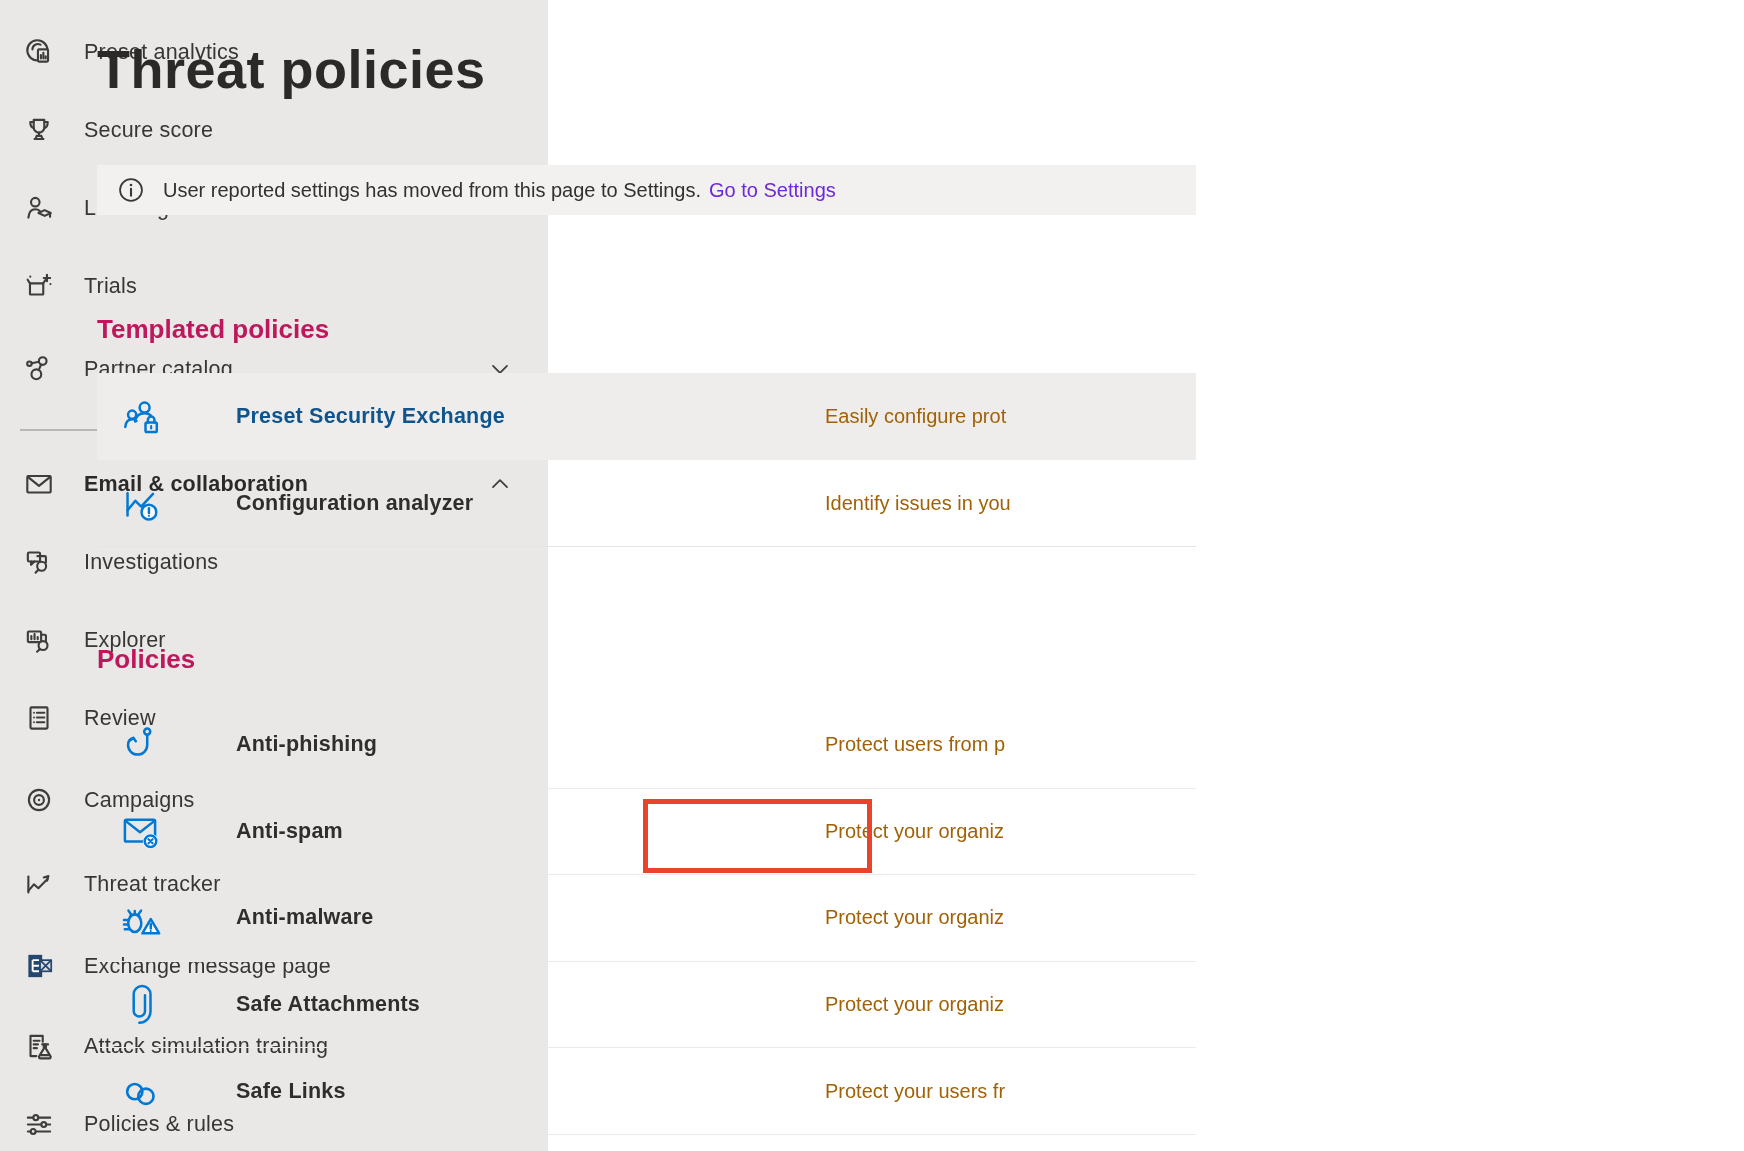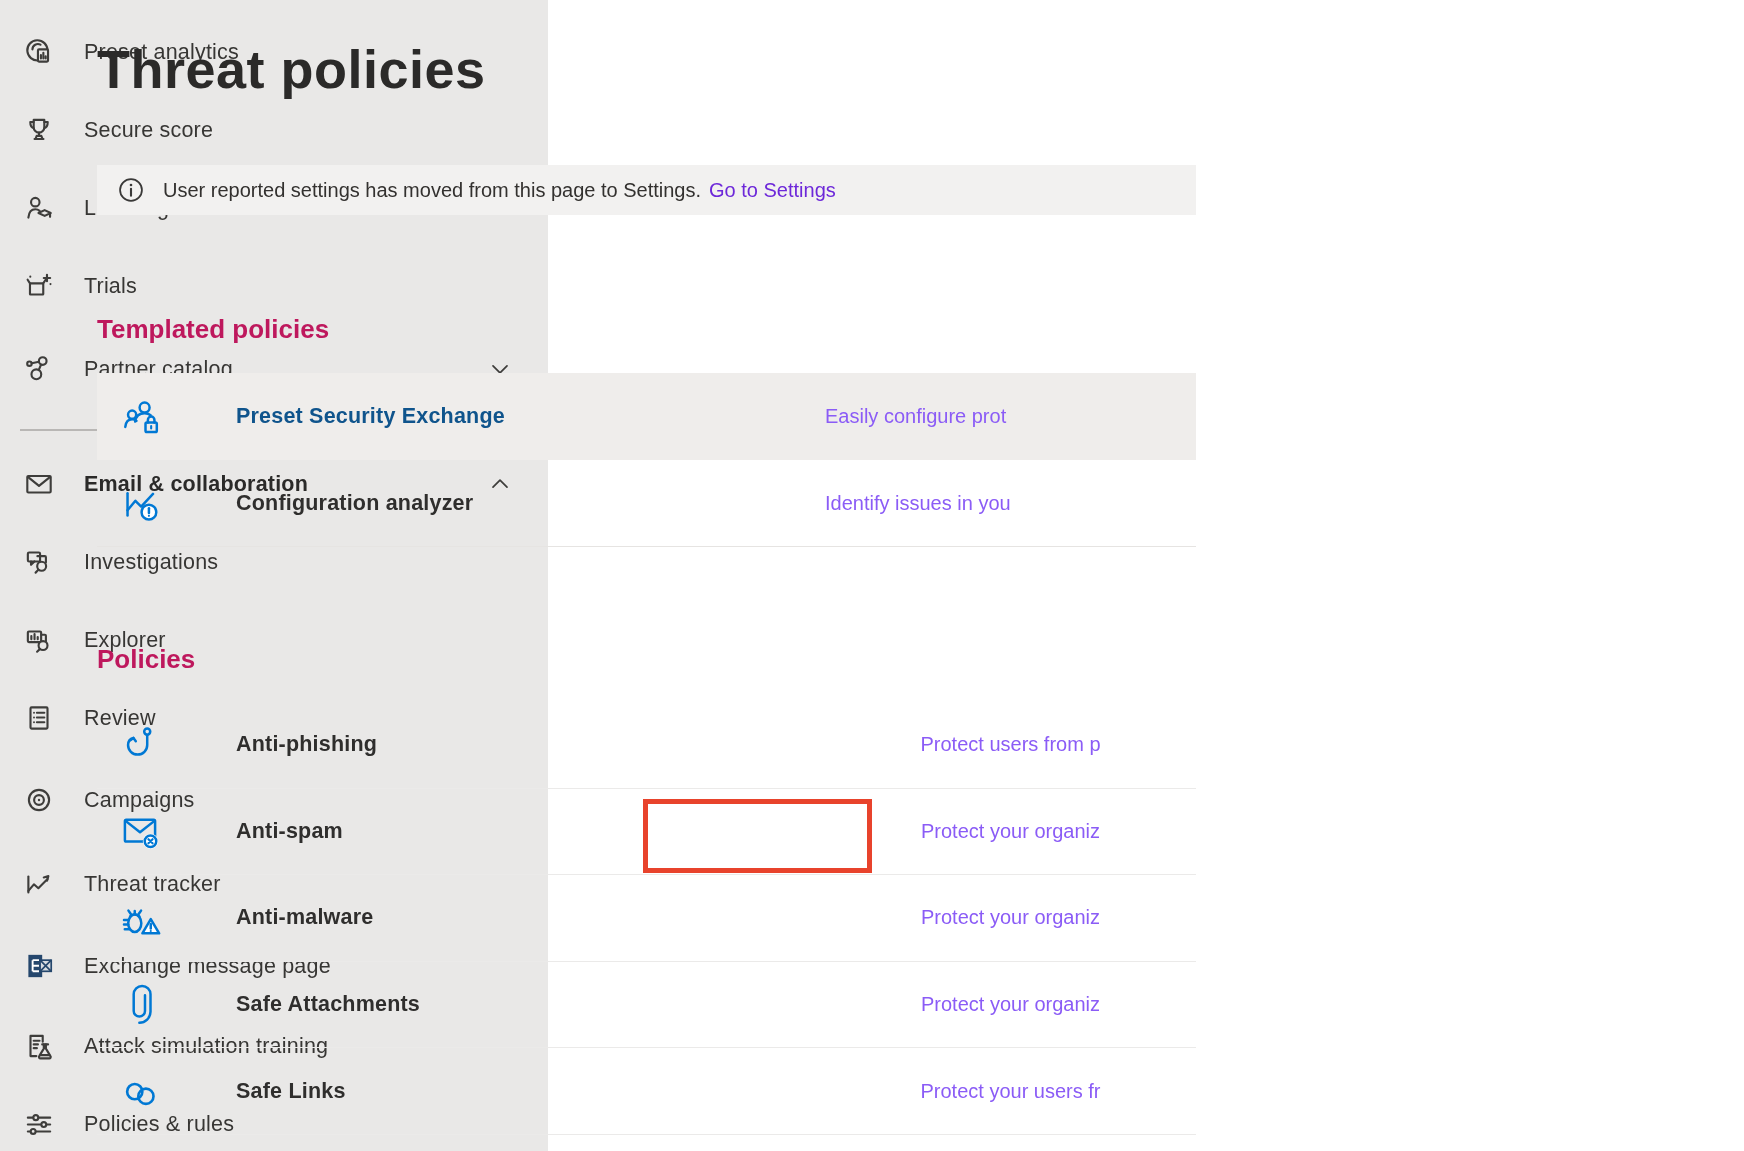--- a/index.html
+++ b/index.html
@@ -50,42 +50,42 @@
   #banner .msg{margin-left:18px;font-size:20px;color:#33312f;white-space:nowrap;}
   #banner .lnk{margin-left:8px;font-size:20px;color:#6d28d9;cursor:pointer;white-space:nowrap;}
   .section-heading{
     position:absolute;left:97px;
     font-size:26px;font-weight:700;color:#be185d;
   }
   #heading-templated{top:314px;}
   #heading-policies{top:644px;}
   .rowlist{position:absolute;left:97px;width:1099px;}
   #rows-templated{top:373px;}
-  #rows-policies{top:702px;text-align:center;}
+  #rows-policies{top:702px;}
   .prow{
     position:relative;width:1099px;display:flex;align-items:center;cursor:pointer;
     box-sizing:border-box;
   }
   #rows-templated .prow{height:87px;}
   #rows-policies .prow{height:86.6px;border-bottom:1px solid #ebeae9;}
   #rows-policies .prow:first-child{border-top:0;}
   .prow.graybg{background:#efedeb;}
   .prow.bordered{border-bottom:1px solid #e6e4e2;}
   .prow .ico{
     position:absolute;left:22px;width:42px;height:42px;color:#0078d4;
     display:flex;align-items:center;justify-content:center;
   }
   .prow .lbl{
     position:absolute;left:139px;
     font-size:21.5px;font-weight:700;color:#2f2e2d;white-space:nowrap;letter-spacing:.2px;
   }
   .prow .lbl.linkstyle{color:#0f548c;}
   .prow .desc{
     position:absolute;left:728px;width:371px;overflow:hidden;
-    font-size:20px;font-weight:400;color:#8b5cf6;white-space:nowrap;
+    font-size:20px;font-weight:400;color:#a16207;white-space:nowrap;
   }
   #red-highlight{
     position:absolute;left:643px;top:799px;width:229px;height:74px;
     border:5px solid #e8432c;box-sizing:border-box;pointer-events:none;
   }
   svg{display:block;}
 </style>
 </head>
 <body>
 

